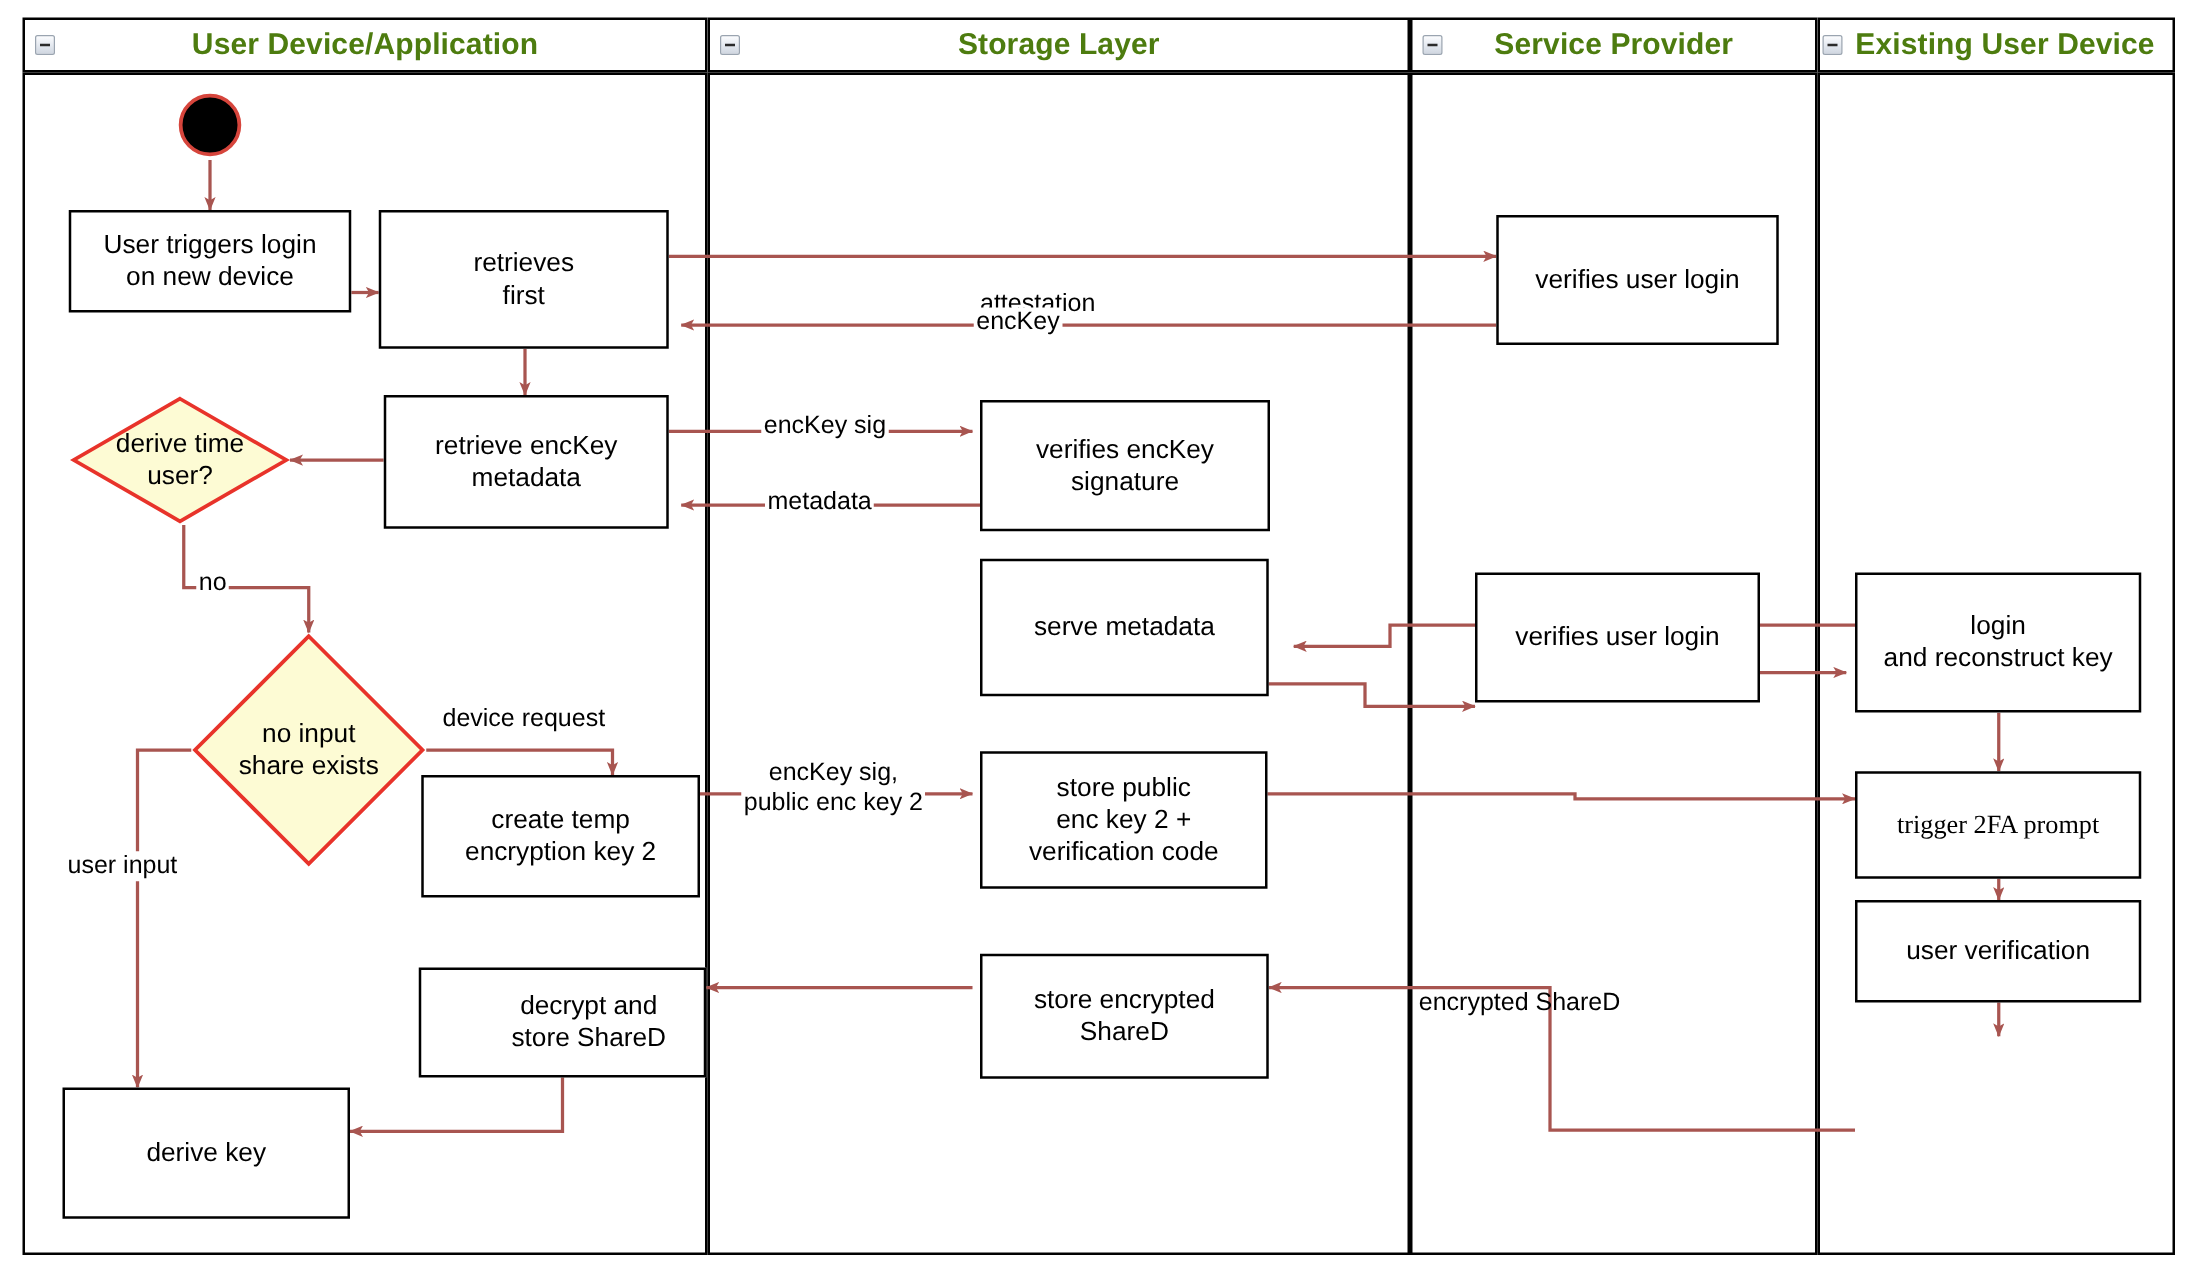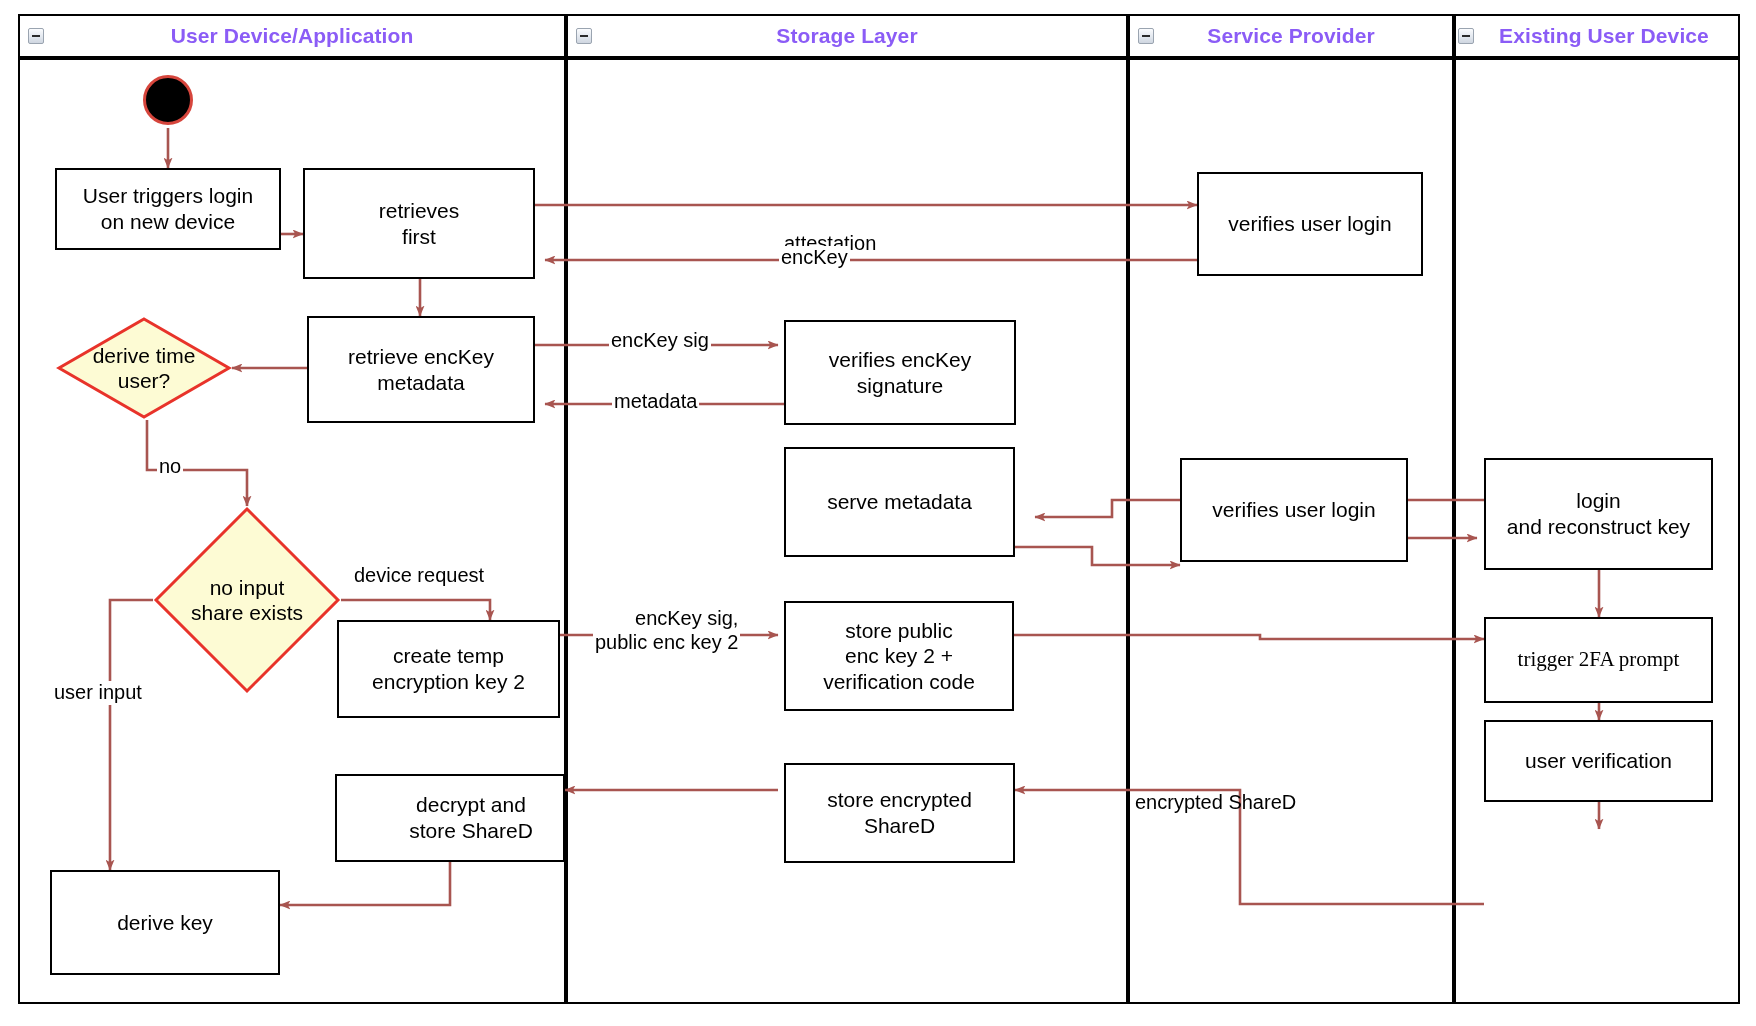--- a/index.html
+++ b/index.html
@@ -26,22 +26,22 @@
     position: absolute;
     box-sizing: border-box;
     border: 2px solid #000000;
     background: #ffffff;
     display: flex;
     align-items: center;
     justify-content: center;
   }
   .lane-title {
     font-weight: bold;
-    font-size: 21px;
-    color: #8b5cf6;
+    font-size: 24px;
+    color: #4d7c0f;
     letter-spacing: .1px;
     white-space: nowrap;
   }
   .collapse-icon {
     position: absolute;
     left: 8px;
     top: 50%;
     transform: translateY(-50%);
     width: 16px;
     height: 16px;
@@ -266,18 +266,18 @@
   <div class="edge-label" style="left:609px; top:329px;">encKey sig</div>
 
   <div class="edge-label" style="left:612px; top:390px;">metadata</div>
 
   <div class="edge-label" style="left:157px; top:455px;">no</div>
 
   <div class="edge-label" style="left:352px; top:564px;">device request</div>
 
   <div class="edge-label" style="left:52px; top:681px;">user input</div>
 
-  <div class="edge-label" style="left:593px; top:607px;text-align:right;">encKey sig,
+  <div class="edge-label" style="left:593px; top:607px;">encKey sig,
 public enc key 2</div>
 
   <div class="edge-label" style="left:1133px; top:791px; background:transparent;">encrypted ShareD</div>
 
 </div>
 
 </body></html>

